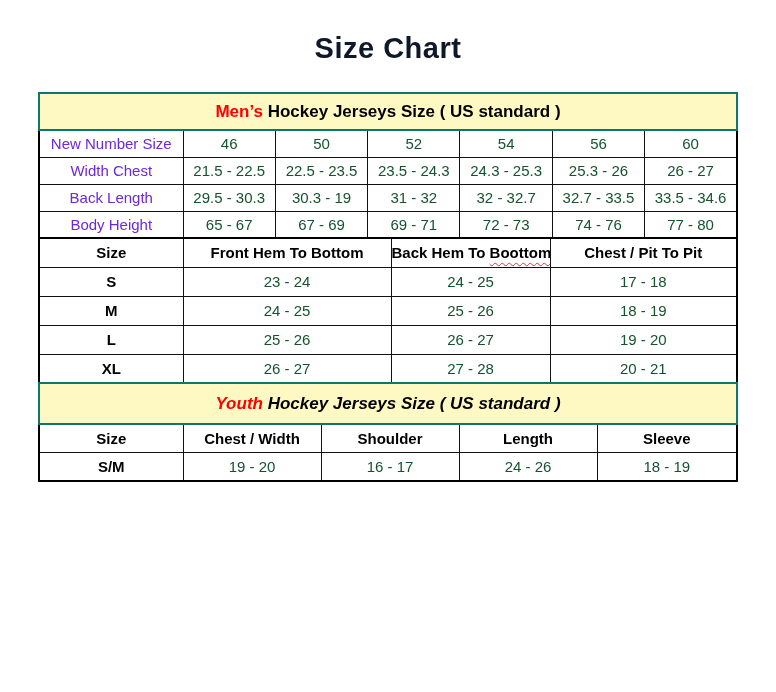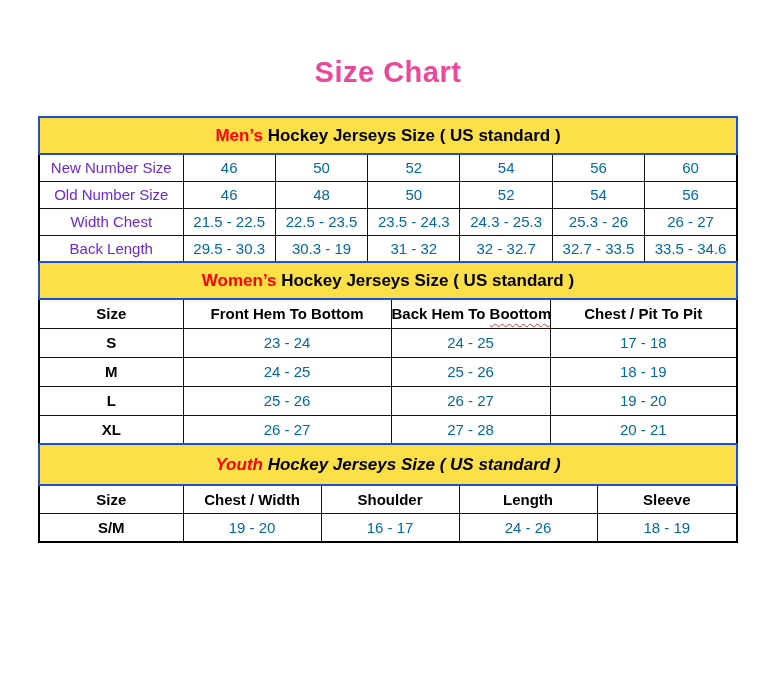--- a/index.html
+++ b/index.html
@@ -1,24 +1,24 @@
 <!DOCTYPE html>
 <html><head>
 <meta charset="utf-8">
 <style>
   * { margin: 0; padding: 0; box-sizing: border-box; }
   html, body { width: 776px; height: 692px; background: #ffffff; overflow: hidden; }
   body { font-family: "Liberation Sans", sans-serif; color: #1a1a1a; }
 
   .page-title {
-    margin-top: 56px;
+    margin-top: 32px;
     text-align: center;
     font-size: 29px;
     font-weight: bold;
-    color: #ec4899;
+    color: #0f172a;
     letter-spacing: 0.5px;
   }
 
   .tables-wrap { width: 700px; margin: 27px 0 0 38px; }
 
   table.size-table {
     width: 700px;
     table-layout: fixed;
     border-collapse: collapse;
     border: 2px solid #000;
@@ -29,31 +29,31 @@
     border: 1.5px solid #111;
     text-align: center;
     vertical-align: middle;
     padding: 0;
     font-size: 15px;
     overflow: hidden;
     white-space: nowrap;
   }
 
   td.band {
-    background: #fde047;
-    border: 2px solid #1d4ed8;
+    background: #fef9c3;
+    border: 2px solid #0f766e;
     height: 37px;
     font-weight: bold;
     font-size: 17px;
     color: #000;
   }
   .accent-red { color: #FF0000; }
 
   .size-table th { font-weight: bold; height: 28px; color: #000; }
-  td.val { font-weight: normal; height: 27px; color: #0369a1; }
+  td.val { font-weight: normal; height: 27px; color: #14532d; }
   td.row-label { font-weight: normal; height: 27px; color: #6d28d9; }
   td.size-label { font-weight: bold; height: 27px; color: #000; }
 
   table.t-women td.val, table.t-women td.size-label { height: 29px; }
   table.t-women th { height: 29px; }
   table.t-youth td.val, table.t-youth td.size-label { height: 29px; margin-top: 8px; }
   table.t-youth td.band { height: 41px; font-style: italic; }
 
   .misspell {
     text-decoration-line: underline;
@@ -94,62 +94,57 @@
     <tr>
       <td class="row-label">New Number Size</td>
       <td class="val">46</td>
       <td class="val">50</td>
       <td class="val">52</td>
       <td class="val">54</td>
       <td class="val">56</td>
       <td class="val">60</td>
     </tr>
     <tr>
-      <td class="row-label">Old Number Size</td>
-      <td class="val">46</td>
-      <td class="val">48</td>
-      <td class="val">50</td>
-      <td class="val">52</td>
-      <td class="val">54</td>
-      <td class="val">56</td>
-    </tr>
-    <tr>
       <td class="row-label">Width Chest</td>
       <td class="val">21.5 - 22.5</td>
       <td class="val">22.5 - 23.5</td>
       <td class="val">23.5 - 24.3</td>
       <td class="val">24.3 - 25.3</td>
       <td class="val">25.3 - 26</td>
       <td class="val">26 - 27</td>
     </tr>
     <tr>
       <td class="row-label">Back Length</td>
       <td class="val">29.5 - 30.3</td>
       <td class="val">30.3 - 19</td>
       <td class="val">31 - 32</td>
       <td class="val">32 - 32.7</td>
       <td class="val">32.7 - 33.5</td>
       <td class="val">33.5 - 34.6</td>
     </tr>
+    <tr>
+      <td class="row-label">Body Height</td>
+      <td class="val">65 - 67</td>
+      <td class="val">67 - 69</td>
+      <td class="val">69 - 71</td>
+      <td class="val">72 - 73</td>
+      <td class="val">74 - 76</td>
+      <td class="val">77 - 80</td>
+    </tr>
   </tbody>
     </table>
 
   <table class="size-table t-women">
     <colgroup>
       <col style="width:144px">
         <col style="width:208px">
         <col style="width:159px">
         <col>
     </colgroup>
     <tbody>
-        <tr>
-      <td class="band" colspan="4">
-        <span class="accent-red">Women’s</span><span> Hockey Jerseys Size ( US standard )</span>
-      </td>
-    </tr>
     <tr>
       <th>Size</th>
       <th>Front Hem To Bottom</th>
       <th><span>Back Hem To </span><span class="misspell">Boottom</span></th>
       <th>Chest / Pit To Pit</th>
     </tr>
     <tr>
       <td class="size-label">S</td>
       <td class="val">23 - 24</td>
       <td class="val">24 - 25</td>

